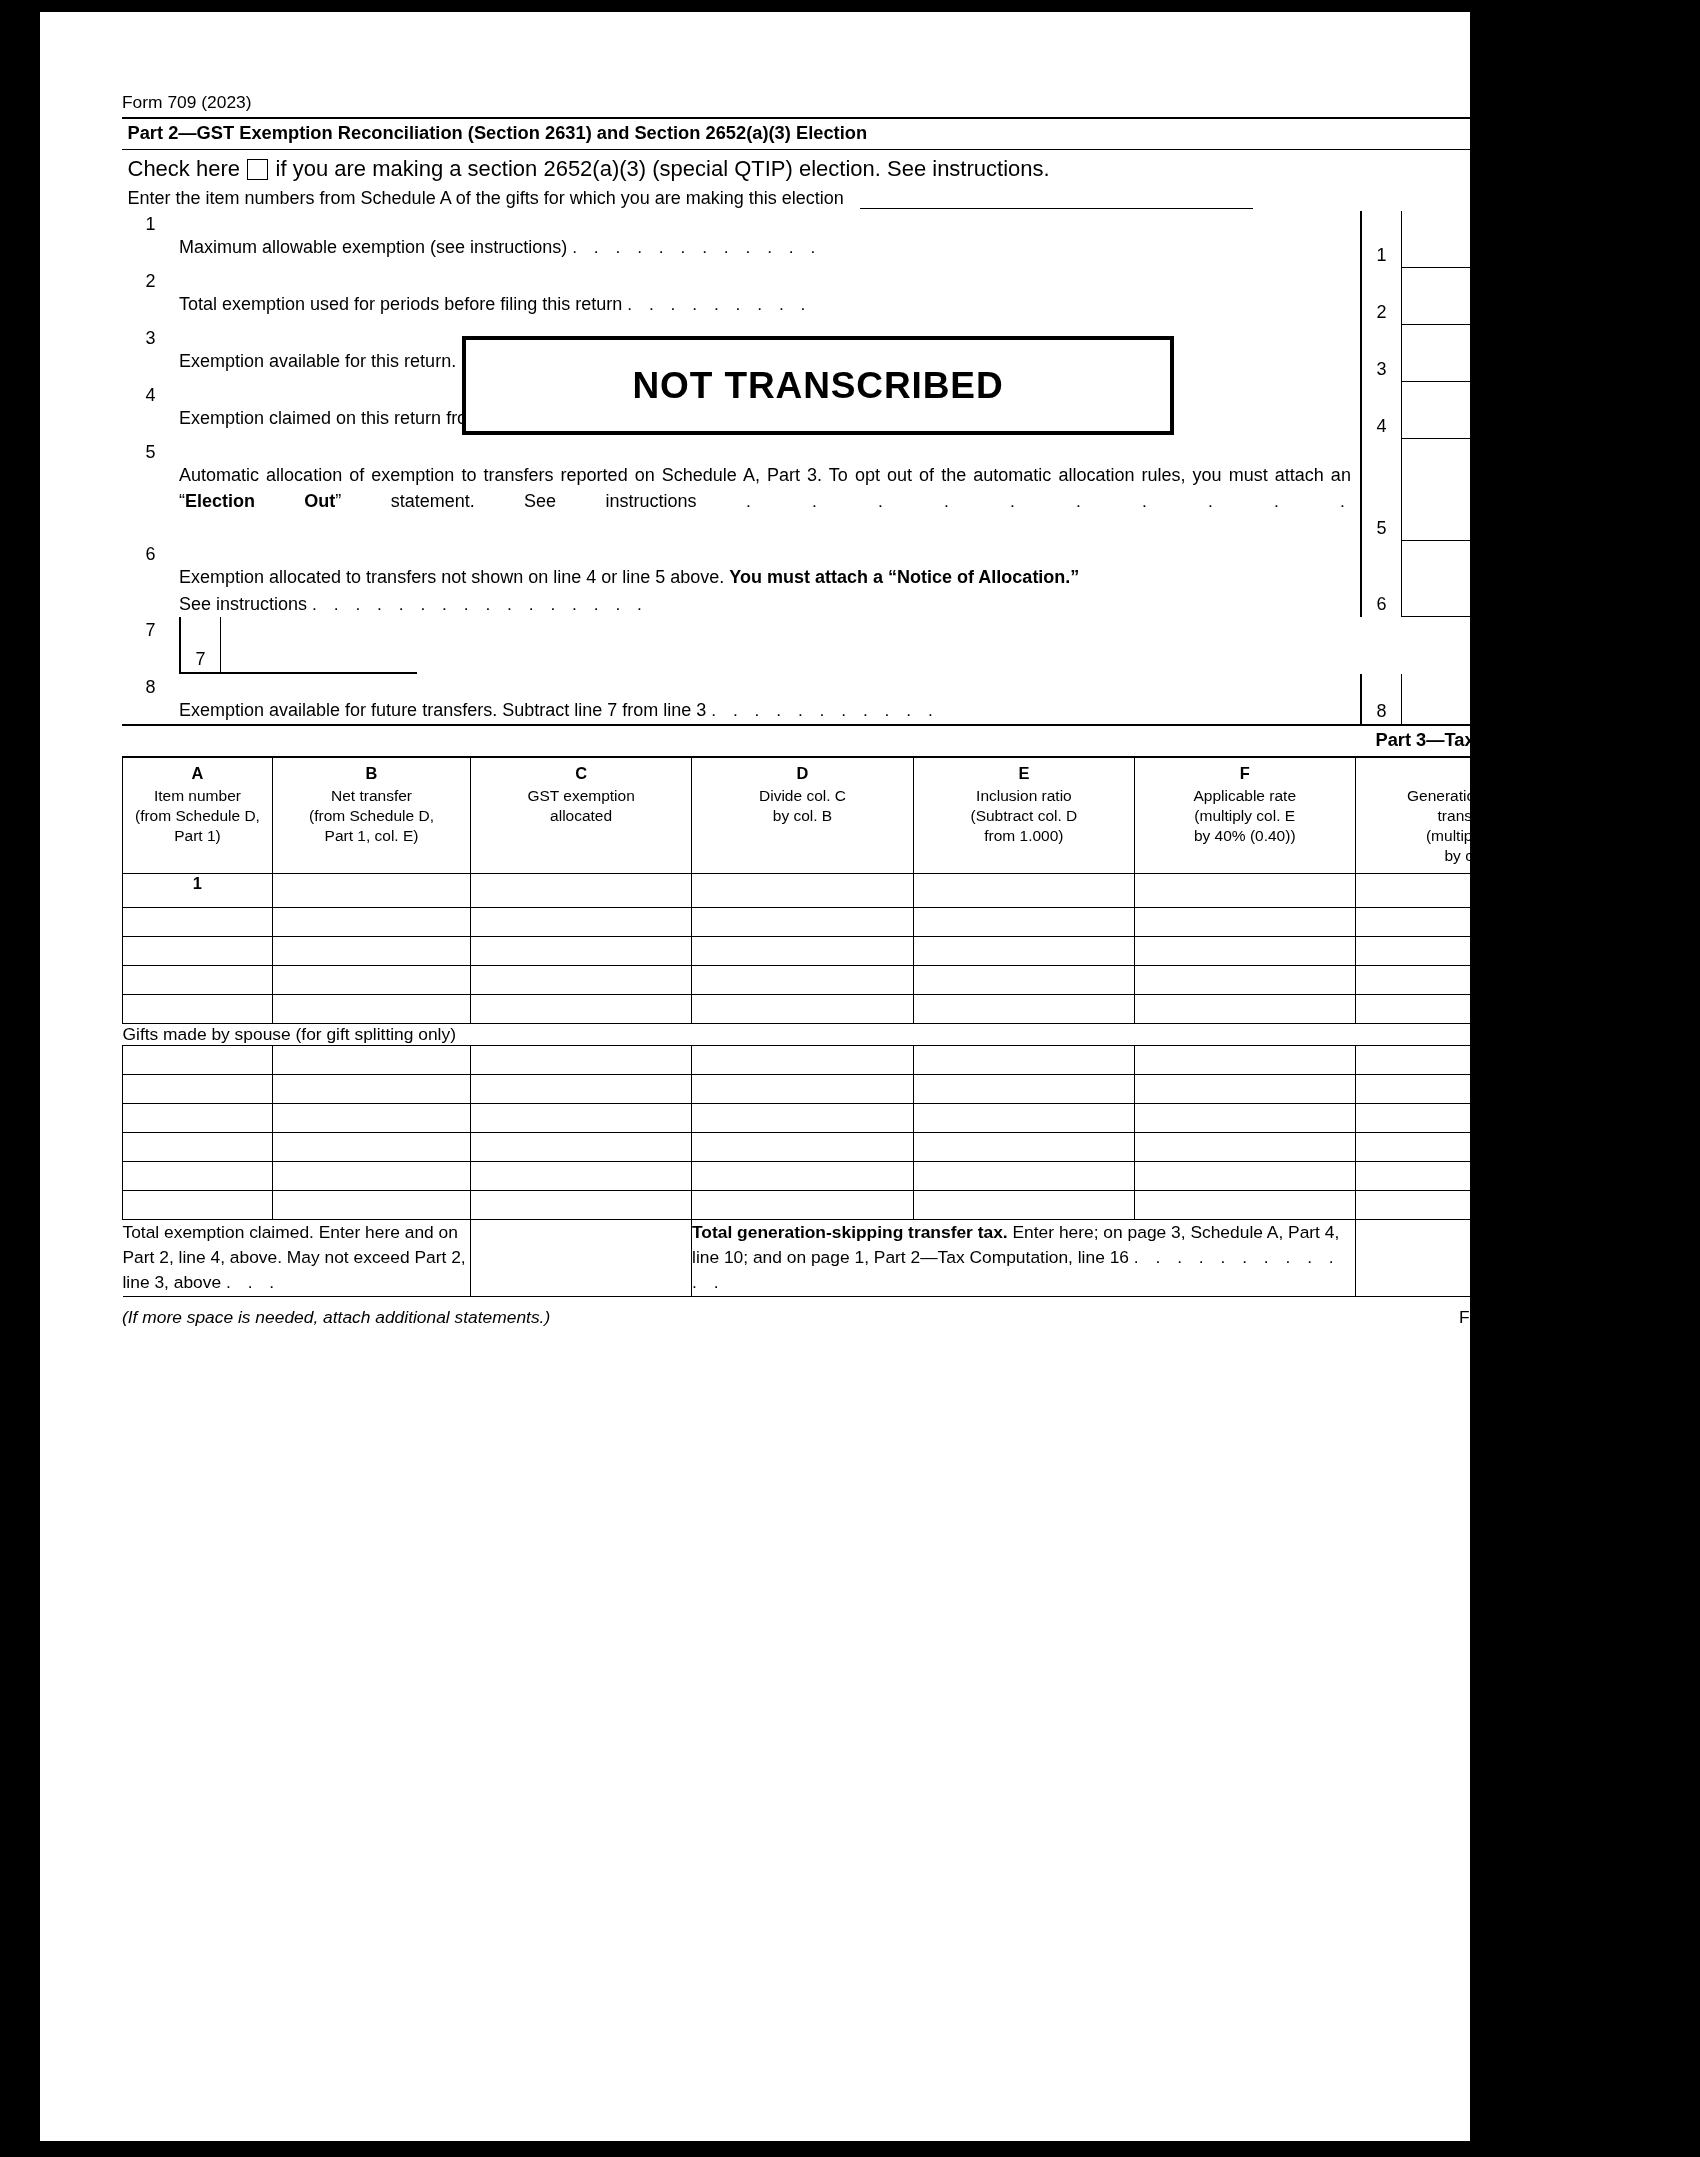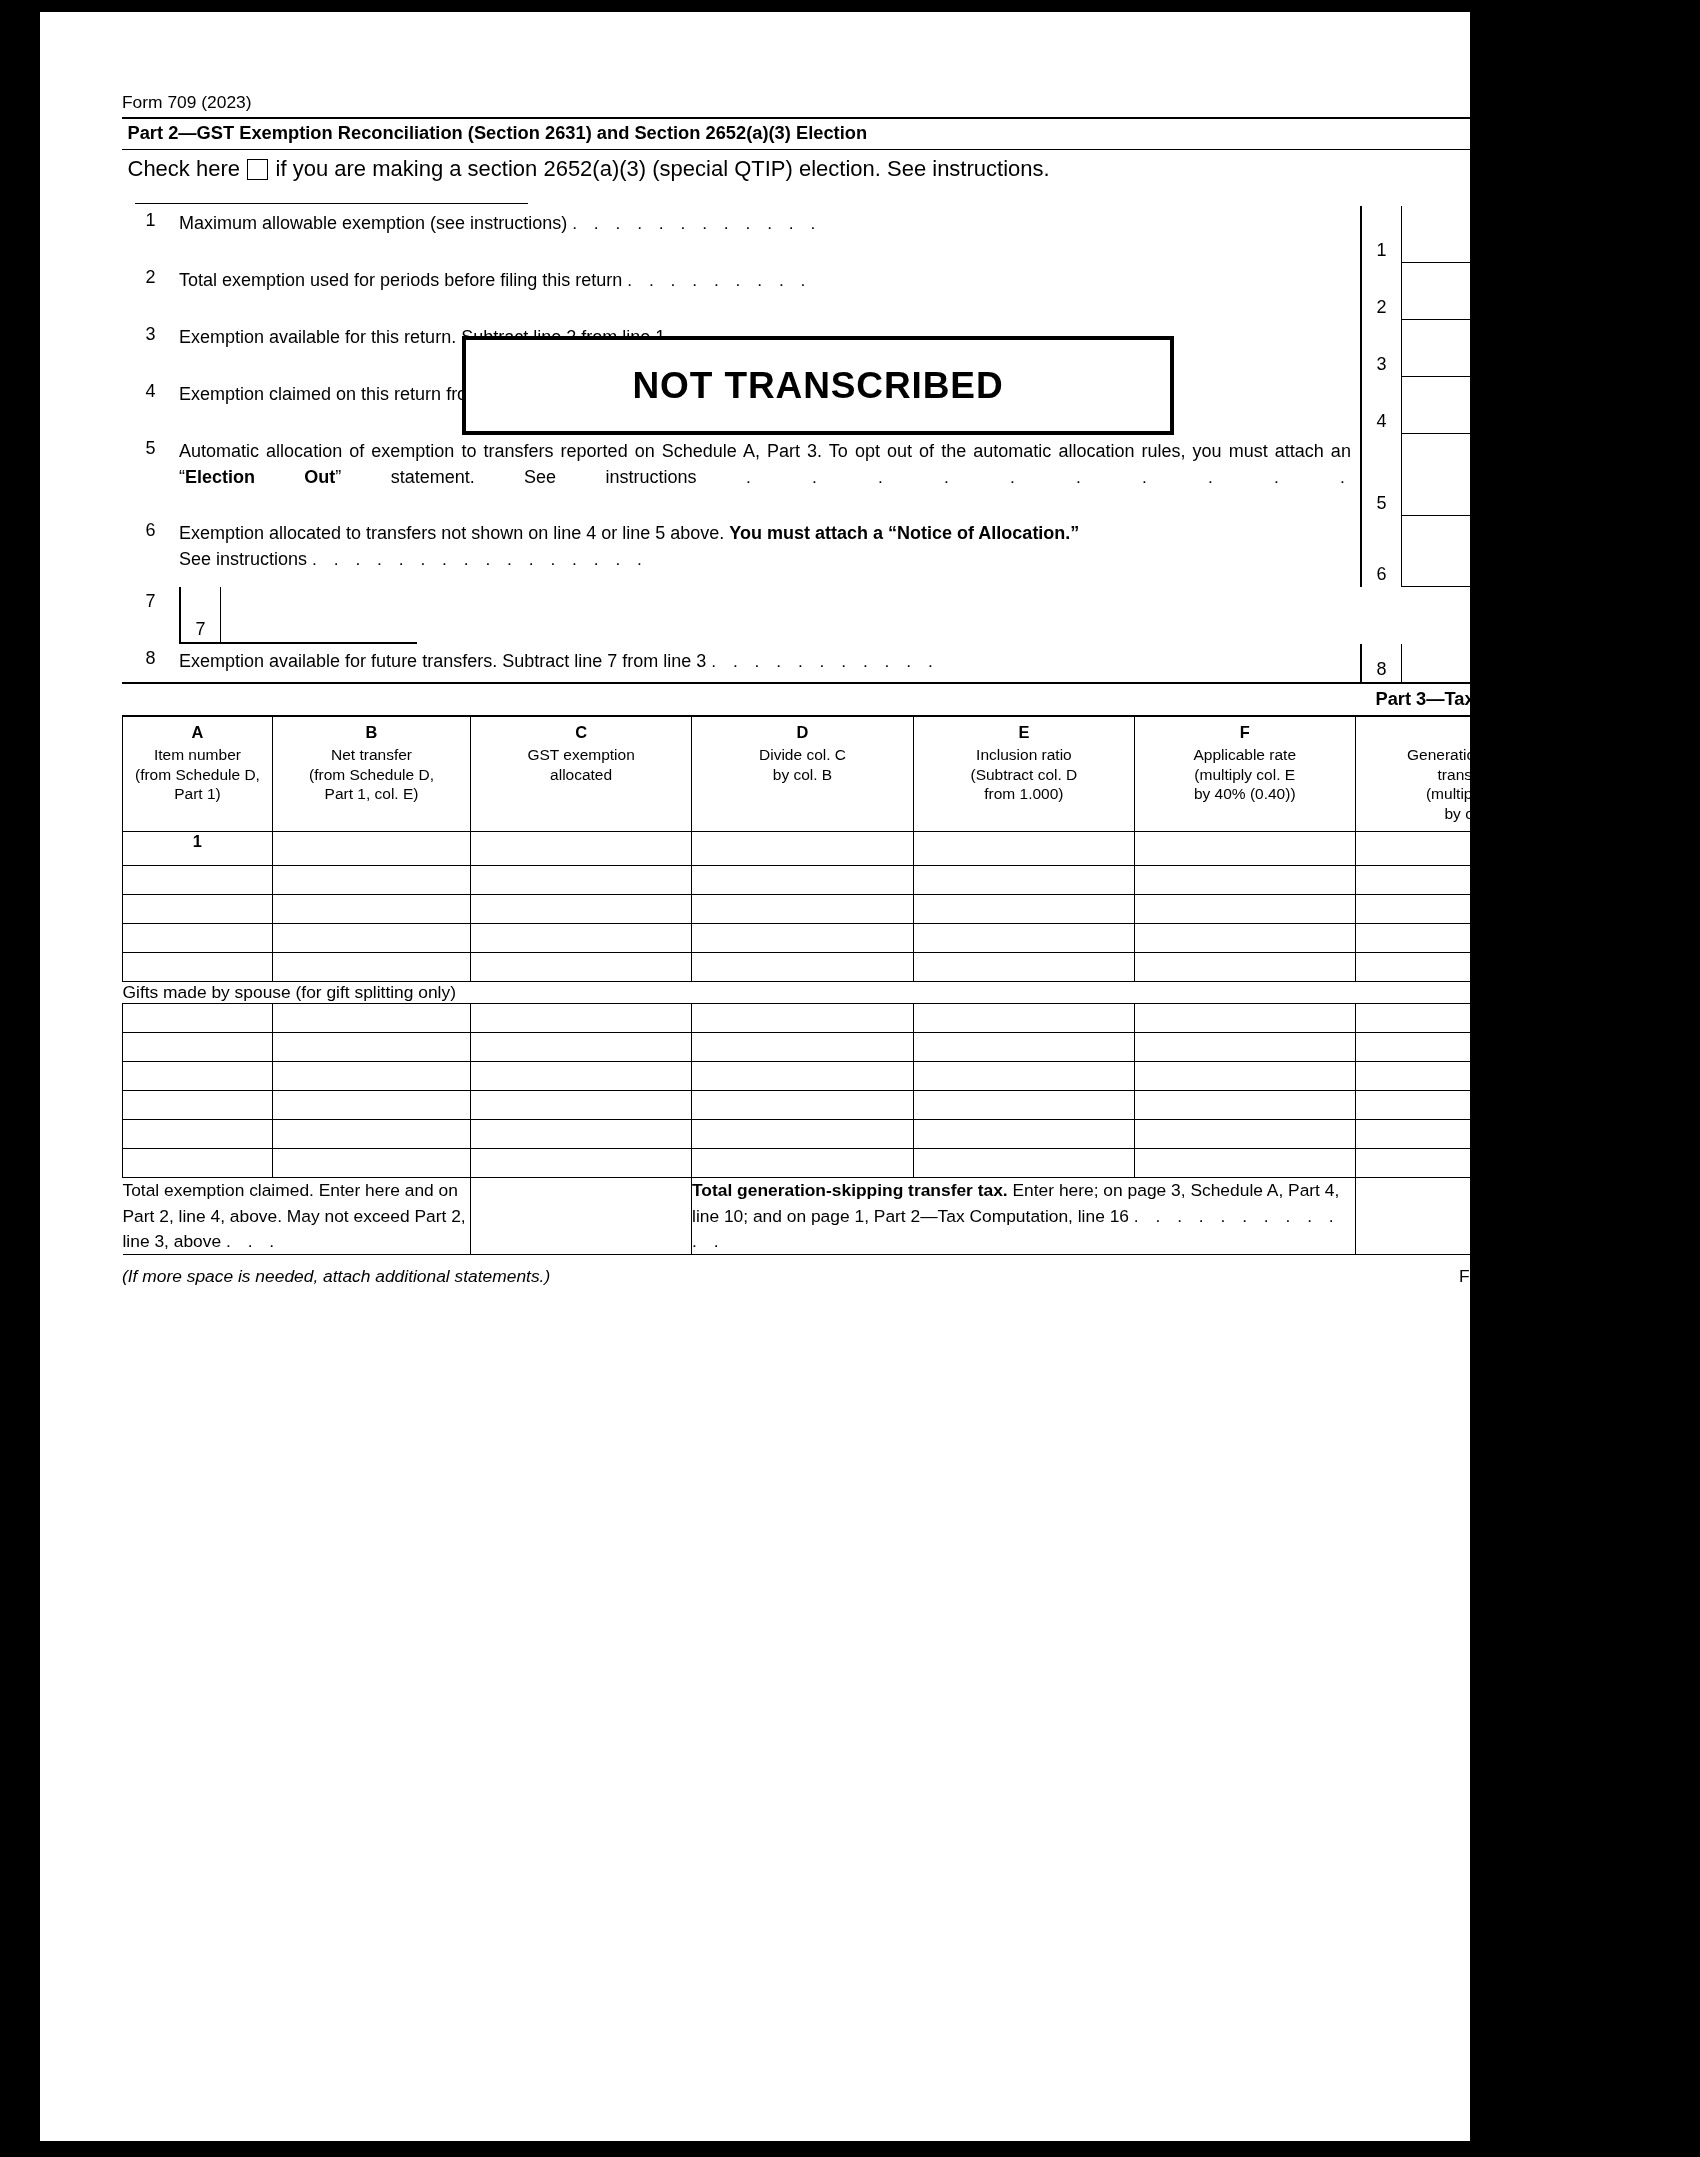--- a/index.html
+++ b/index.html
@@ -101,20 +101,21 @@
     text-align: center;
     padding-top: 3.7px;
     flex: 0 0 57px;
   }
   .p2-row .txt {
     flex: 1;
     padding-top: 3.7px;
     padding-right: 9.1px;
     line-height: 1.45;
     position: relative;
+    margin-top: 20px;
   }
   .leaders {
     letter-spacing: 6px;
     font-size: 17.4px;
   }
   .p2-row .boxnum {
     flex: 0 0 42px;
     width: 42px;
     text-align: center;
     border-left: 2px solid #000;
@@ -231,20 +232,21 @@
     <div class="part2">
       <div class="part-bar">Part 2—GST Exemption Reconciliation (Section 2631) and Section 2652(a)(3) Election</div>
 
       <div class="p2-check-row">
         <span>Check here</span>
         <span class="checkbox"></span>
         <span>if you are making a section 2652(a)(3) (special QTIP) election. See instructions.</span>
       </div>
 
       <div class="p2-enter-row">
+        <span>Enter the item numbers from Schedule A of the gifts for which you are making this election</span>
         <span class="dotline"></span>
       </div>
 
       <div class="p2-rows">
 
         <div class="p2-row">
           <div class="num">1</div>
           <div class="txt">
             <span>Maximum allowable exemption (see instructions)</span>
             <span class="leaders">.   .   .   .   .   .   .   .   .   .   .   .</span>

